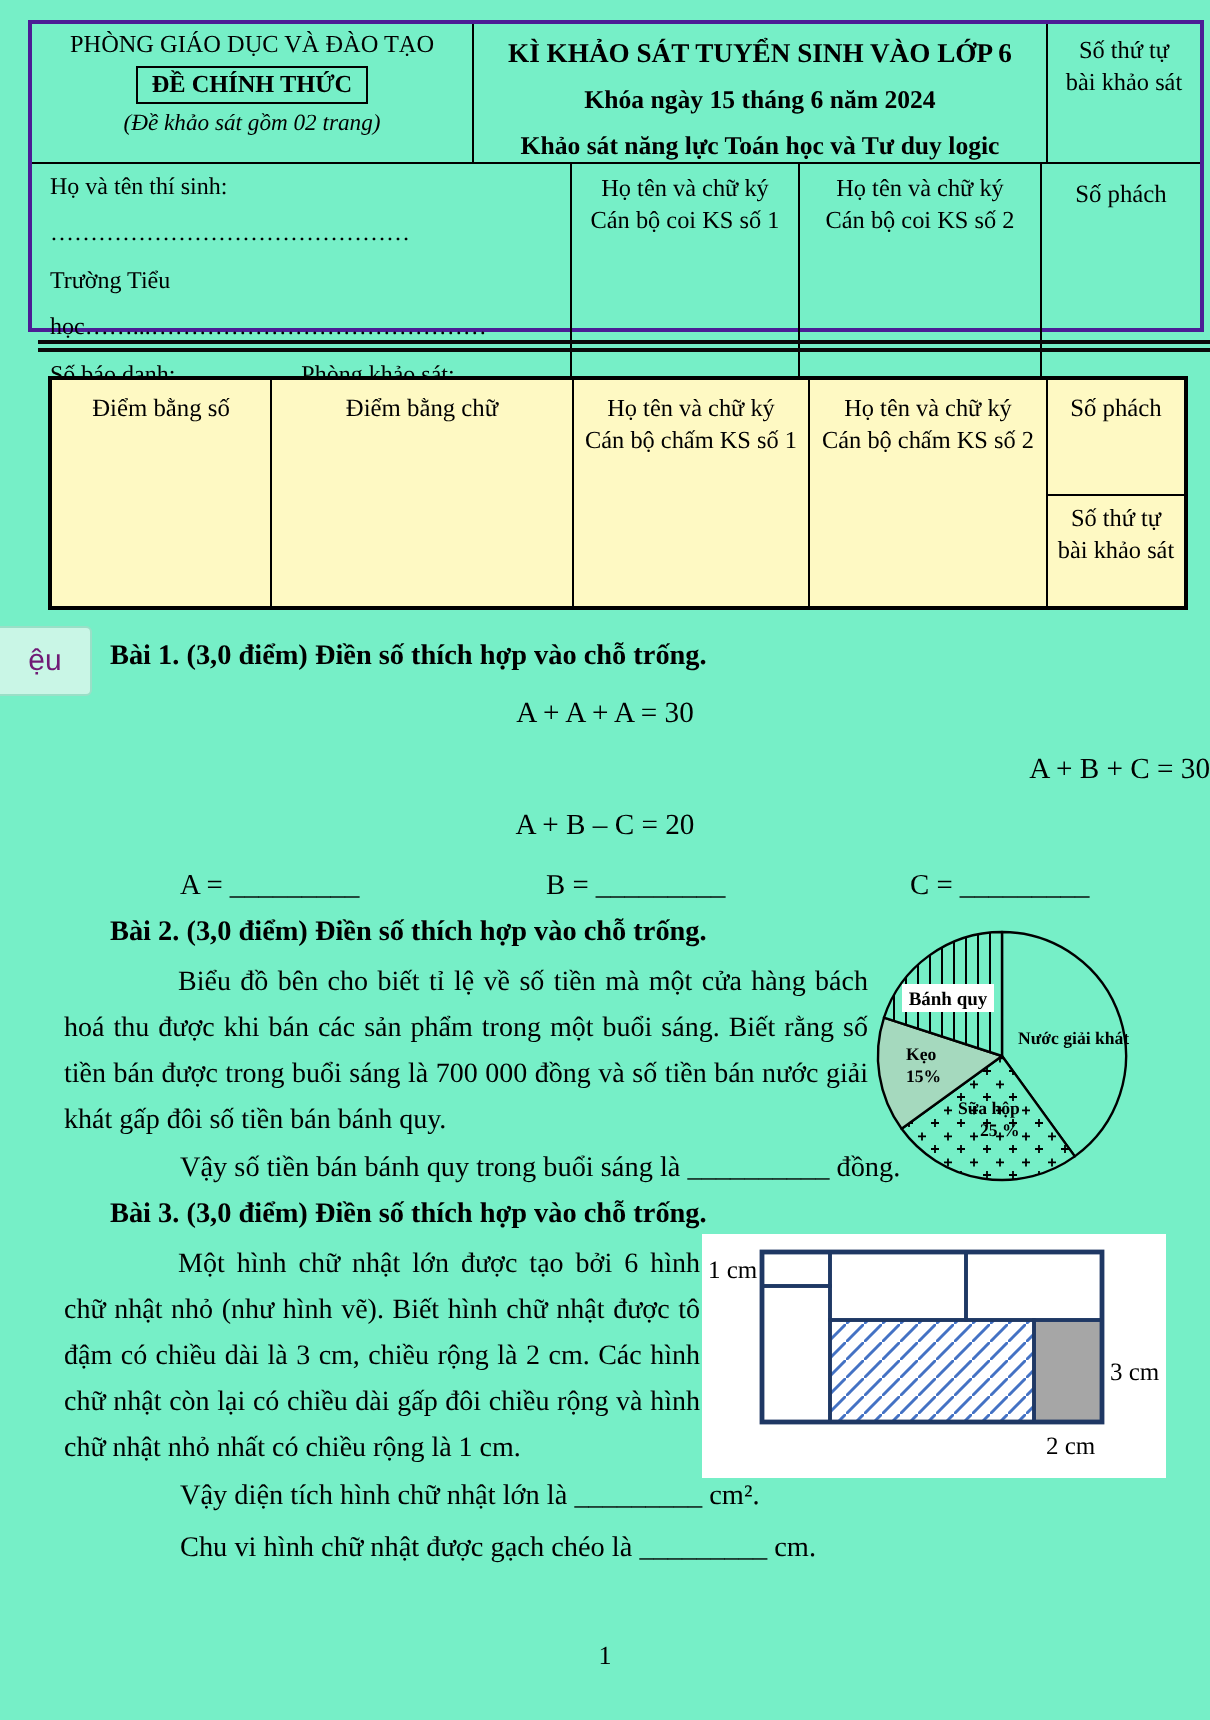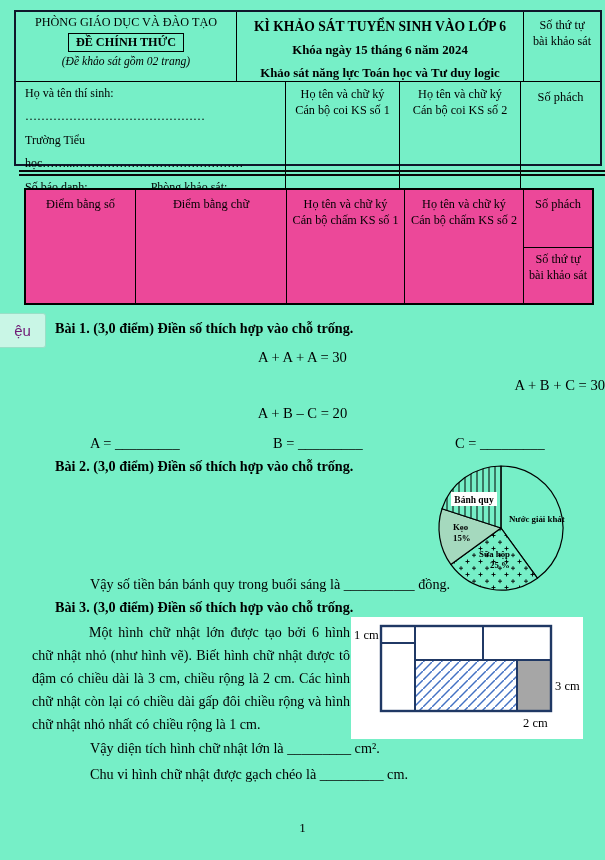--- a/index.html
+++ b/index.html
@@ -12,21 +12,21 @@
   .side-tab{
     position:absolute; left:0; top:313px; width:45px; height:33px;
     background:#C9F6E6; border:1px solid #9ADFC7; border-left:none;
     display:flex; align-items:center; justify-content:center;
     font-family:"Liberation Sans", sans-serif; font-size:15px; color:#701a75;
     border-radius:0 3px 3px 0; cursor:pointer;
   }
   
   .t1{
     position:absolute; left:14px; top:10px; width:588px; height:156px;
-    border:2px solid #0f172a; box-sizing:border-box; display:flex; flex-direction:column;
+    border:2px solid #4c1d95; box-sizing:border-box; display:flex; flex-direction:column;
     background:#76EFC7;
   }
   .t1r1{display:flex; height:73px; border-bottom:1.6px solid #000;}
   .t1r2{display:flex; flex:1;}
   .cell{box-sizing:border-box; border-right:1.6px solid #000; overflow:hidden;}
   .cell.last{border-right:none;}
   .cA{width:221px; text-align:center; padding-top:3px;}
   .cB{width:287px; text-align:center;}
   .cC{flex:1; text-align:center; padding:5px 8px; font-size:12.2px; line-height:1.35;}
   .dept{font-size:12.2px; line-height:1.25;}
@@ -40,21 +40,21 @@
   .cD{width:270px; padding:0 0 0 9px; font-size:12px; line-height:1.95;}
   .cE{width:114px; text-align:center; padding-top:5px; font-size:12.2px; line-height:1.3;}
   .cF{width:121px; text-align:center; padding-top:5px; font-size:12.2px; line-height:1.3;}
   .cG{flex:1; text-align:center; padding-top:8px; font-size:12.4px;}
   .double-rule{
     position:absolute; left:19px; top:170px; width:586px; height:2px;
     border-top:2px solid #0a0a0a; border-bottom:2.5px solid #0a0a0a;
   }
   .t2{
     position:absolute; left:24px; top:188px; width:570px; height:117px;
-    border:2px solid #000; box-sizing:border-box; display:flex; background:#ec4899;
+    border:2px solid #000; box-sizing:border-box; display:flex; background:#fef9c3;
   }
   .g1{width:110px; text-align:center; padding-top:7px; font-size:12.4px;}
   .g2{width:151px; text-align:center; padding-top:7px; font-size:12.4px;}
   .g3{width:118px; text-align:center; padding-top:7px; font-size:12.2px; line-height:1.3;}
   .g4{width:119px; text-align:center; padding-top:7px; font-size:12.2px; line-height:1.3;}
   .g5{flex:1; display:flex; flex-direction:column;}
   .g5top{height:50px; border-bottom:1.6px solid #000; text-align:center; padding-top:7px; font-size:12.4px;}
   .g5bot{flex:1; text-align:center; padding:4px 4px 0 4px; font-size:12.2px; line-height:1.3;}
   
   .ex-heading{position:absolute; left:55px; font-weight:bold; font-size:14.2px; white-space:nowrap;}
@@ -140,20 +140,21 @@
 
   <div class="ex-heading" style="top:320px;">Bài 1. (3,0 điểm) Điền số thích hợp vào chỗ trống.</div>
   <div class="equation" style="top:349px;">A + A + A = 30</div>
   <div class="equation" style="top:377px;text-align:right;">A + B + C = 30</div>
   <div class="equation" style="top:405px;">A + B – C = 20</div>
   <div class="ans" style="left:90px; top:435px;">A = _________</div>
   <div class="ans" style="left:273px; top:435px;">B = _________</div>
   <div class="ans" style="left:455px; top:435px;">C = _________</div>
 
   <div class="ex-heading" style="top:458px;">Bài 2. (3,0 điểm) Điền số thích hợp vào chỗ trống.</div>
+  <div class="para" style="top:480px; width:402px;">Biểu đồ bên cho biết tỉ lệ về số tiền mà một cửa hàng bách hoá thu được khi bán các sản phẩm trong một buổi sáng. Biết rằng số tiền bán được trong buổi sáng là 700 000 đồng và số tiền bán nước giải khát gấp đôi số tiền bán bánh quy.</div>
   <div class="concl" style="top:576px;">Vậy số tiền bán bánh quy trong buổi sáng là __________ đồng.</div>
 
   <div class="pie-wrap">
     <svg width="170" height="136" viewBox="0 0 170 136">
       <defs>
         <pattern id="stripePat" width="6" height="10" patternUnits="userSpaceOnUse">
           <rect width="6" height="10" fill="#76EFC7"></rect>
           <line x1="3" y1="0" x2="3" y2="10" stroke="#000" stroke-width="1"></line>
         </pattern>
         <pattern id="plusPat" width="13" height="13" patternUnits="userSpaceOnUse">

